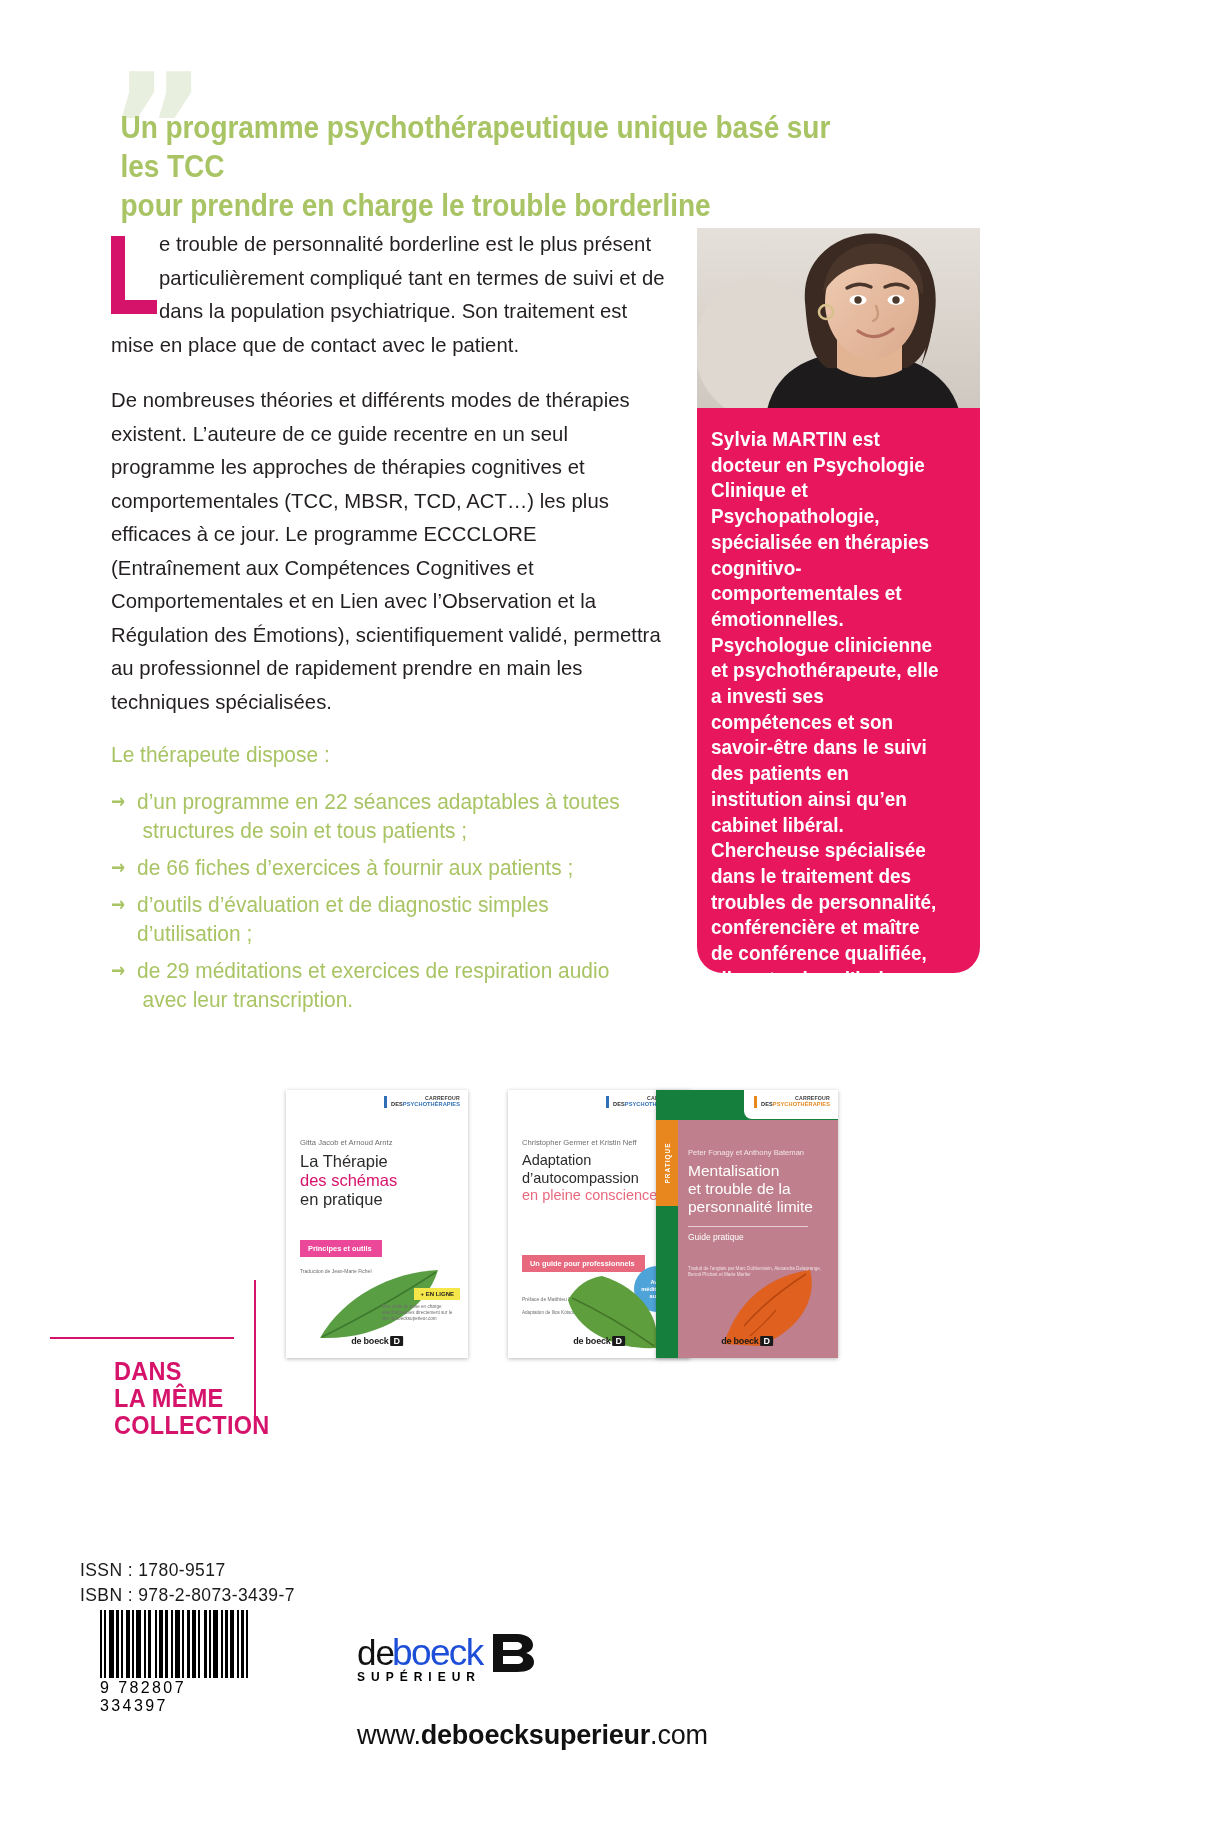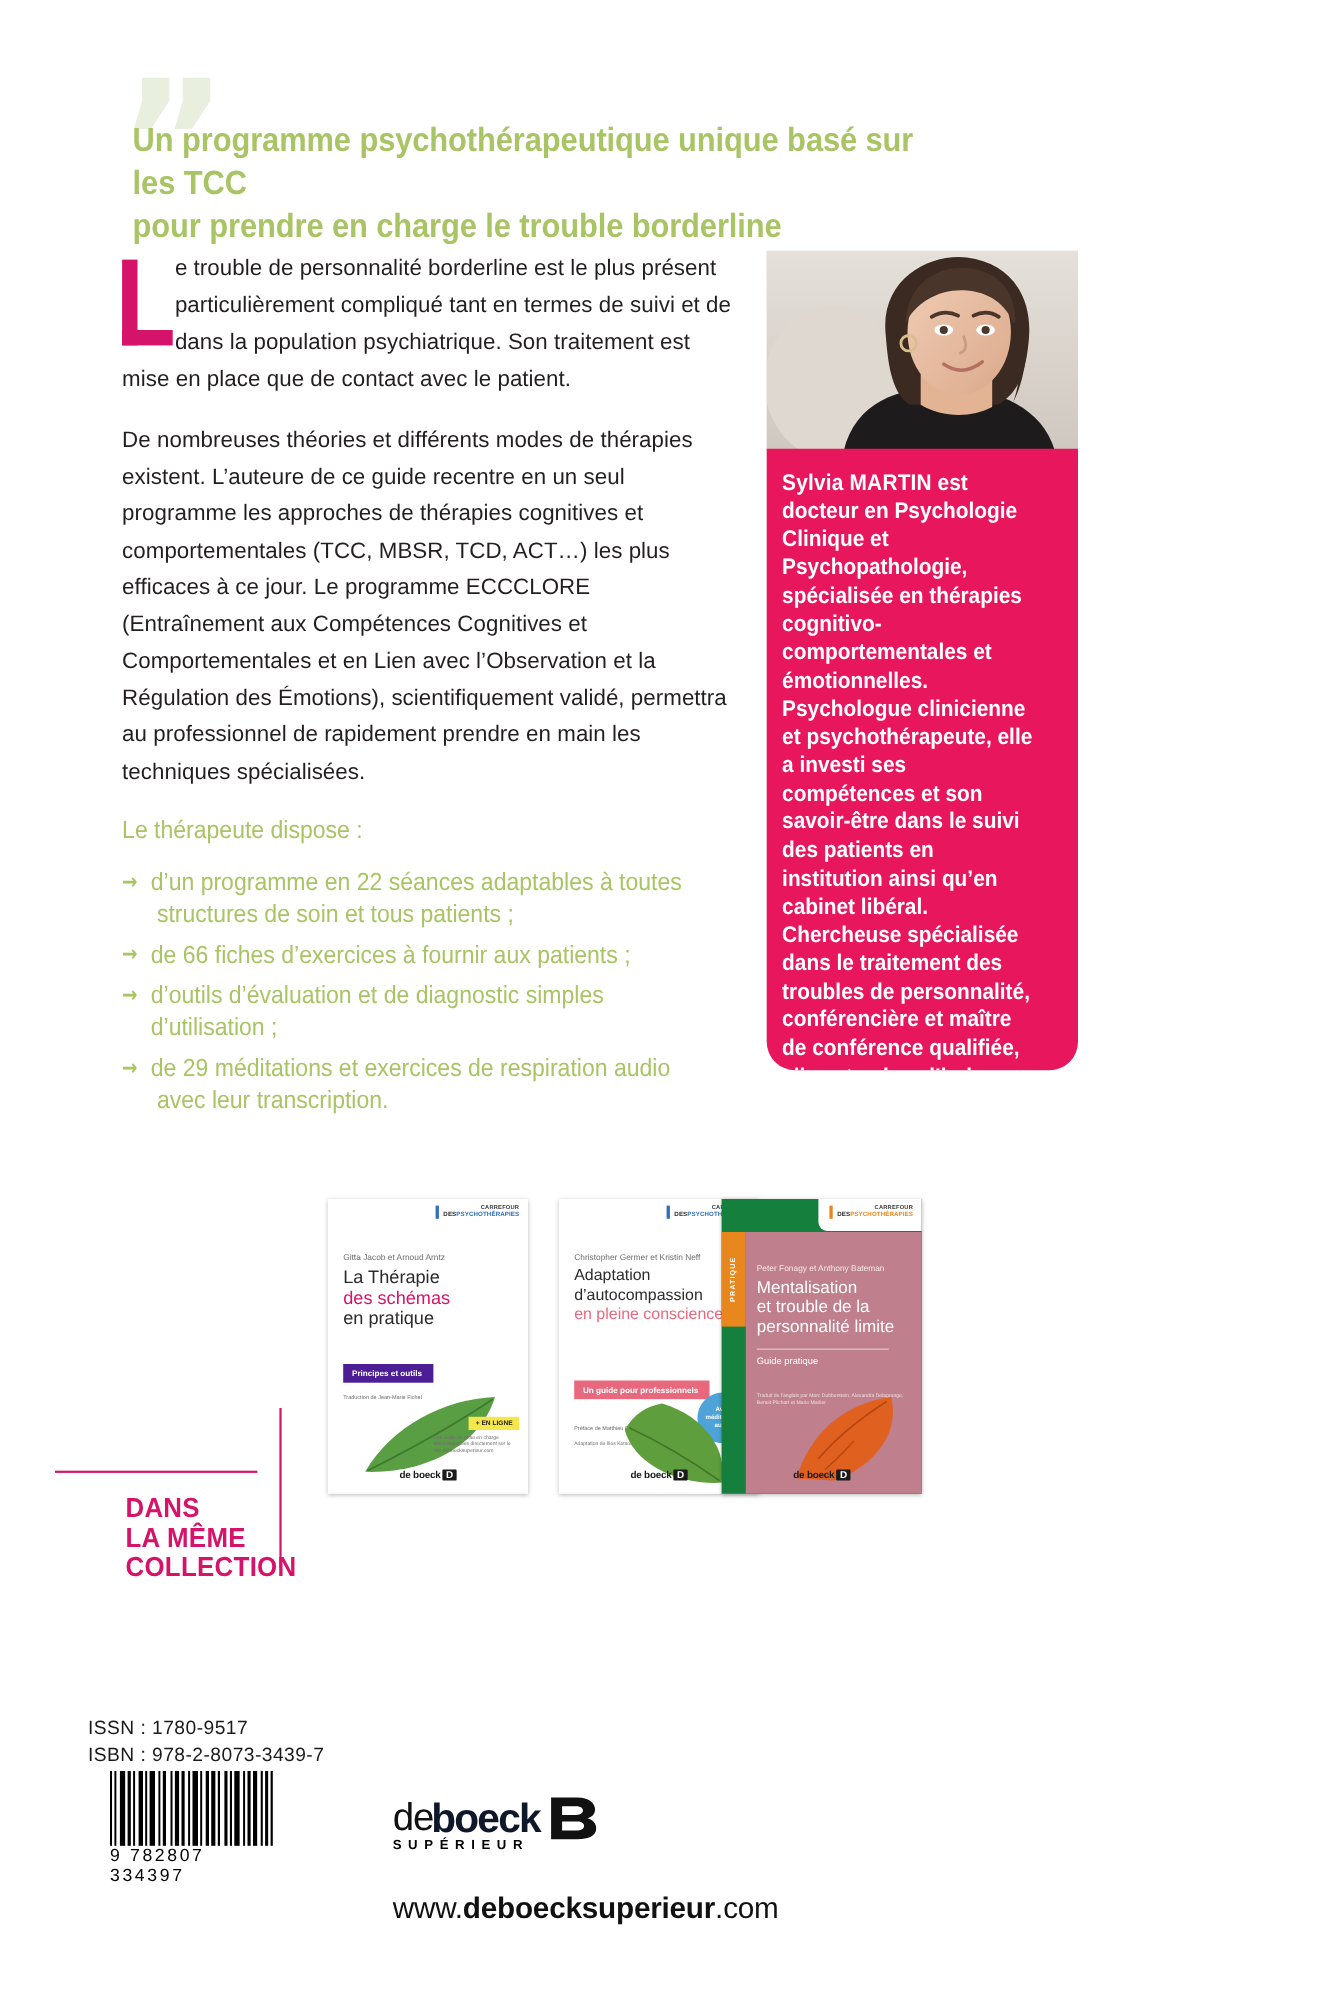--- a/index.html
+++ b/index.html
@@ -145,21 +145,21 @@
 
   
   .books{position:absolute;left:282px;top:1090px;width:640px;height:268px;}
   .bk{
     position:absolute;top:0;width:182px;height:268px;
     background:#ffffff;
     box-shadow:0 1px 4px rgba(0,0,0,0.28);
     overflow:hidden;
     font-family:"Liberation Sans",sans-serif;
   }
-  .bk.b1{left:16px;}
+  .bk.b1{left:4px;}
   .bk.b2{left:190px;margin-left:36px;}
   .bk.b3{left:374px;}
   .bk .cf-tab{
     position:absolute;right:0;top:0;
     background:#fff;padding:6px 8px 5px 10px;
     border-bottom-left-radius:8px;
     text-align:right;
   }
   .bk .cf-bar{
     display:inline-block;width:3px;height:12px;background:#2f6fb5;
@@ -182,21 +182,21 @@
   .bk .logo{
     position:absolute;left:50%;transform:translateX(-50%);bottom:12px;
     font-size:9px;font-weight:700;color:#1a1a1a;letter-spacing:-0.2px;
   }
   .bk .logo .bx{
     display:inline-block;background:#1a1a1a;color:#fff;
     padding:0 3px;margin-left:2px;border-radius:1px;font-size:9px;
   }
 
   
-  .b1 .sub-badge{top:150px;background:#4c1d95;}
+  .b1 .sub-badge{top:150px;background:#ec4899;}
   .b1 .onlinebadge{
     position:absolute;right:8px;bottom:58px;
     background:#f5e64a;color:#1a1a1a;font-size:6px;font-weight:700;
     padding:3px 6px;
   }
   .b1 .onlinetxt{
     position:absolute;right:8px;bottom:36px;width:78px;
     font-size:4.6px;color:#6d6d6d;line-height:6px;text-align:left;
   }
   
@@ -247,21 +247,21 @@
   .publisher{
     position:absolute;left:357px;top:1632px;
     width:220px;
   }
   .pub-row{display:flex;align-items:center;}
   .pub-de{
     font-size:35px;font-weight:400;color:#111;letter-spacing:-1px;
     font-family:"Liberation Sans",sans-serif;
   }
   .pub-boeck{
-    font-size:37px;font-weight:700;color:#0f172a;letter-spacing:-1.6px;
+    font-size:37px;font-weight:400;color:#1d4ed8;letter-spacing:-1.6px;
     margin-left:-2px;
   }
   .pub-b{
     margin-left:8px;width:44px;height:42px;position:relative;
   }
   .pub-sup{
     font-size:12px;font-weight:700;letter-spacing:6px;color:#000000;
     margin-top:-4px;
   }
   .website{

